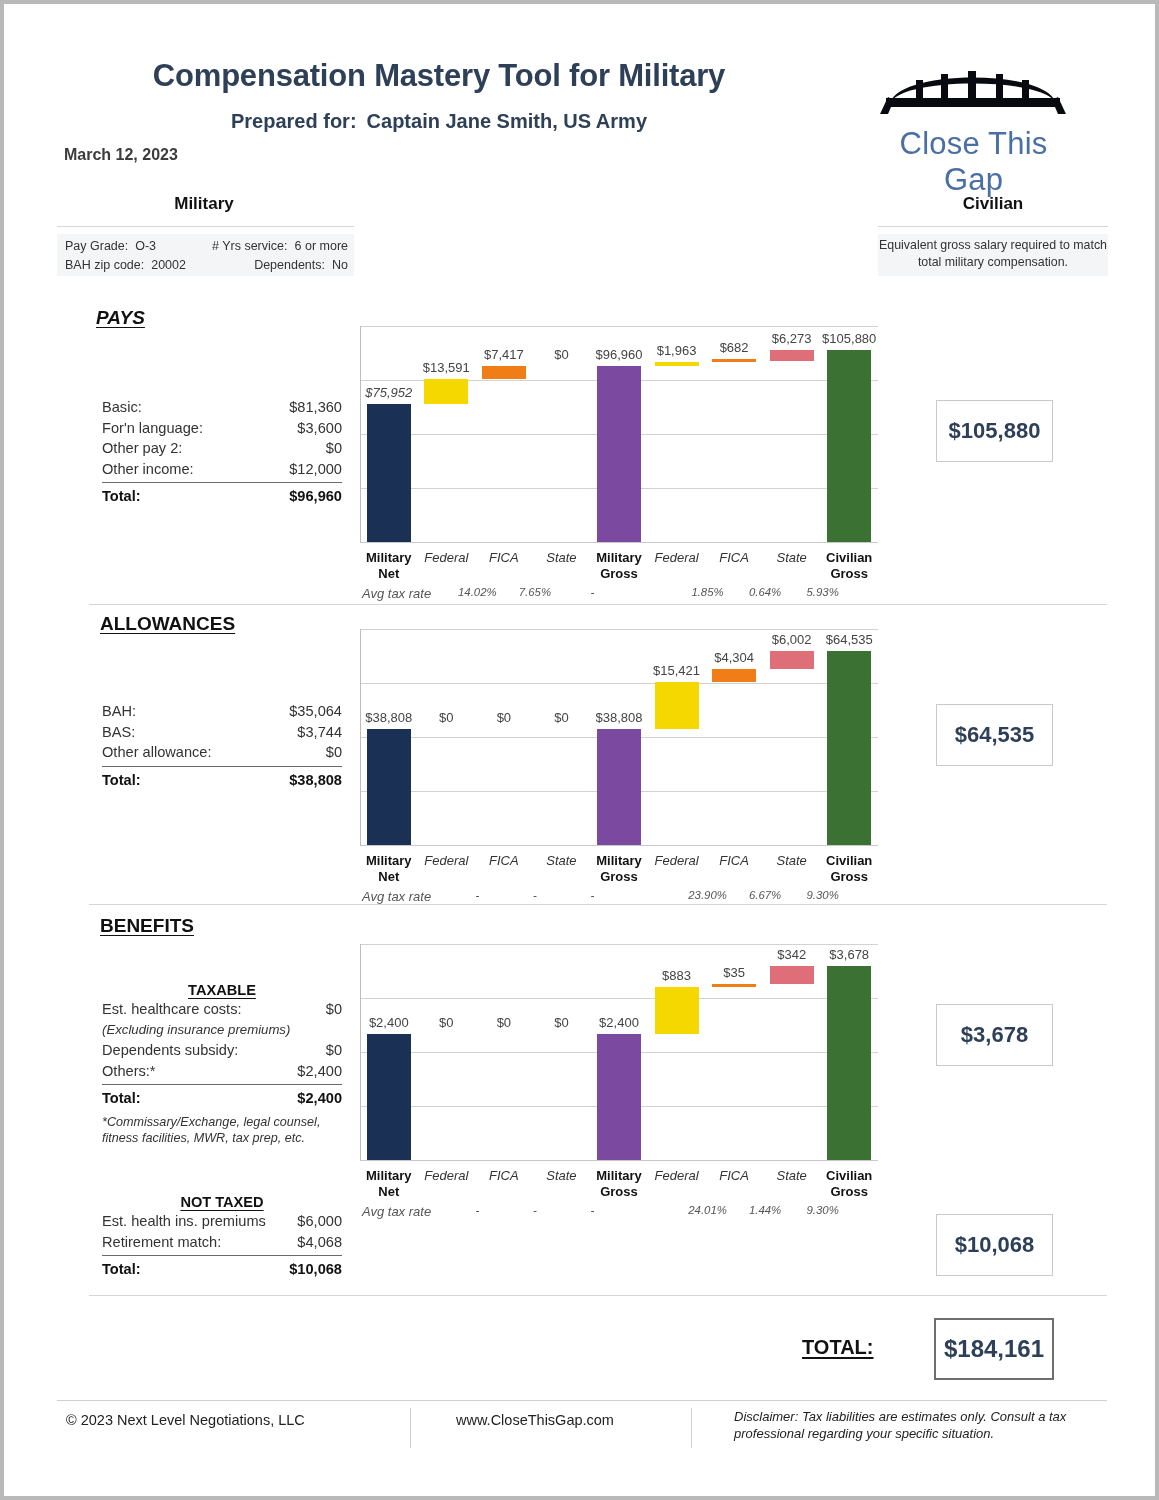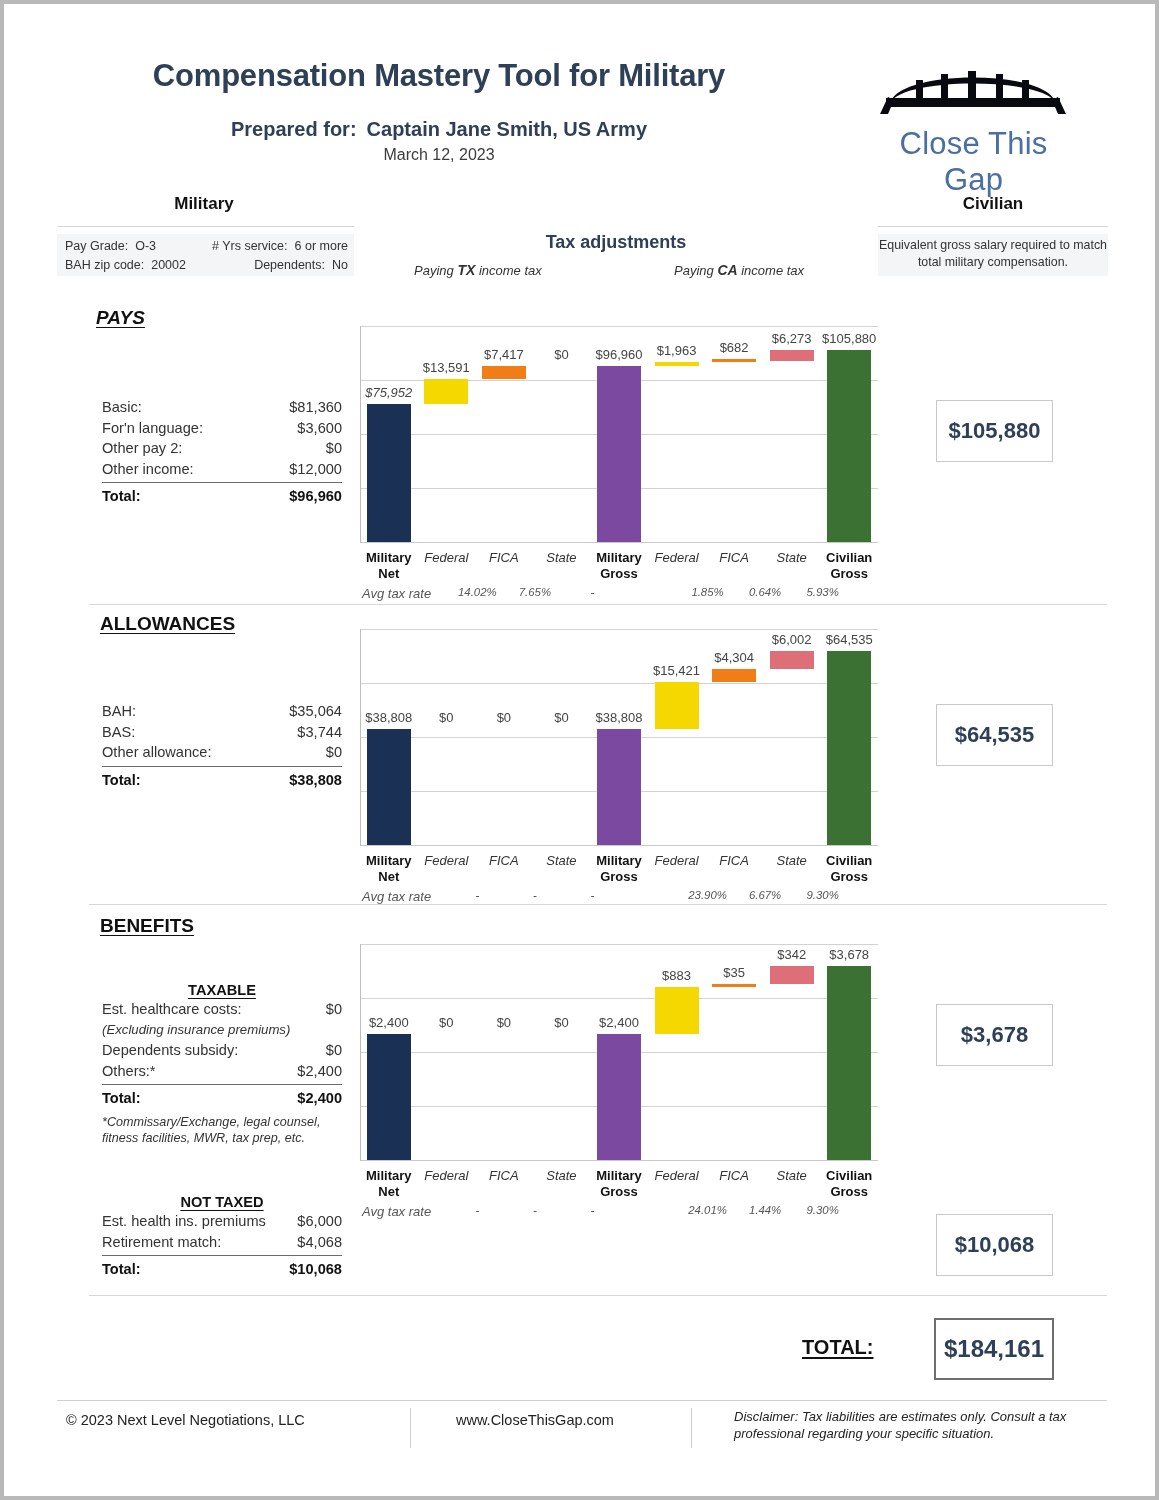--- a/index.html
+++ b/index.html
@@ -21,26 +21,26 @@
 
   
   .header { position:absolute; left:0; top:34px; width:100%; height:140px; }
   .title {
     position:absolute; left:60px; top:20px; width:750px;
     text-align:center; font-size:31px; font-weight:bold;
     color:#2e4057; letter-spacing:-.2px;
   }
   .prep-row {
     position:absolute; left:60px; top:72px; width:750px;
-    text-align:center; font-size:20px; font-weight:bold; color:#2e4057;margin-top:8px;
+    text-align:center; font-size:20px; font-weight:bold; color:#2e4057;
   }
   .prep-row .lbl { margin-right:10px; }
   .date-row {
     position:absolute; left:60px; top:108px; width:750px;
-    text-align:center; font-size:16px; color:#3c3c3c; font-weight:400;
+    text-align:left; font-size:16px; color:#3c3c3c; font-weight:700;
   }
 
   .logo { position:absolute; left:862px; top:12px; width:215px; height:140px; }
   .logo-mark { position:absolute; left:12px; top:0px; width:190px; height:70px; }
   .logo-text {
     position:absolute; left:0; top:76px; width:215px; text-align:center;
     font-size:31px; color:#4a6fa5; letter-spacing:.2px;
   }
 
   
@@ -185,33 +185,20 @@
           </div>
       <div class="kv-pair">
             <span>Dependents:</span>
             <span>No</span>
           </div>
     </div>
   </div>
 
   <div class="infobox" id="civ-info">Equivalent gross salary required to match total military compensation.</div>
 
-  <div id="tax-banner">
-    <div id="tax-title">Tax adjustments</div>
-    <div class="pay-line" id="pay-tx">
-      <span>Paying</span>
-      <b>TX</b>
-      <span>income tax</span>
-    </div>
-    <div class="pay-line" id="pay-ca">
-      <span>Paying</span>
-      <b>CA</b>
-      <span>income tax</span>
-    </div>
-  </div>
 
   <div class="rule" style="left:85px;top:600px;width:1018px;"></div>
   <div class="rule" style="left:85px;top:900px;width:1018px;"></div>
   <div class="rule" style="left:85px;top:1291px;width:1018px;"></div>
 
   <div class="sec-title" style="left:92px;top:303px;font-style:italic;">PAYS</div>
   <div class="ledger" style="left:98px;top:393px;width:240px;">
     <div class="lrow">
           <span>Basic:</span>
           <span>$81,360</span>

